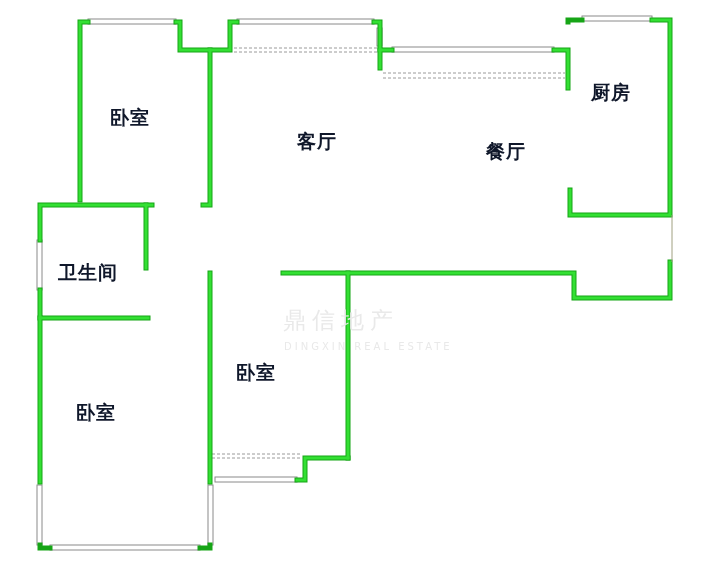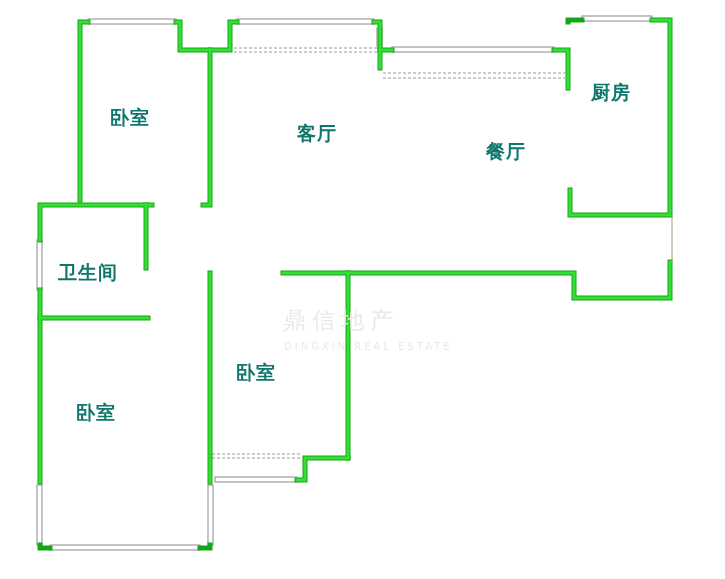--- a/index.html
+++ b/index.html
@@ -1,20 +1,20 @@
 <!DOCTYPE html>
 <html><head>
 <meta charset="utf-8">
 <style>
   html, body { margin:0; padding:0; background:#ffffff; }
   body { width:725px; height:579px; position:relative; overflow:hidden; font-family:"DejaVu Sans", sans-serif; }
   #plan { position:absolute; left:0; top:0; width:725px; height:579px; }
   .room-label {
     position:absolute; font-family:"DejaVu Sans", sans-serif; font-weight:bold;
-    font-size:19px; color:#0f766e; white-space:nowrap; letter-spacing:1px;
+    font-size:19px; color:#0f172a; white-space:nowrap; letter-spacing:1px;
   }
   .watermark {
     position:absolute; color:#e9e9e9; font-family:"DejaVu Sans", sans-serif;
     white-space:nowrap; pointer-events:none;
   }
   .wm-main { left:283px; top:305px; font-size:23px; letter-spacing:6px; }
   .wm-sub { left:284px; top:341px; font-size:10px; letter-spacing:3px;text-align:center; }
 </style>
 </head>
 <body>
@@ -86,18 +86,18 @@
     <line x1="348" y1="273" x2="348" y2="458"></line>
     <polyline points="348,458 305,458 305,480 297,480"></polyline>
   </g>
   <line x1="672" y1="215" x2="672" y2="262" stroke="#a0a080" stroke-width="1"></line>
 </svg>
 
 <div class="watermark wm-main">鼎信地产</div>
 <div class="watermark wm-sub">DINGXIN REAL ESTATE</div>
 
 <div class="room-label" style="left:110px;top:105px">卧室</div>
-<div class="room-label" style="left:297px;top:121px">客厅</div>
+<div class="room-label" style="left:297px;top:129px">客厅</div>
 <div class="room-label" style="left:486px;top:139px">餐厅</div>
 <div class="room-label" style="left:591px;top:80px">厨房</div>
 <div class="room-label" style="left:58px;top:260px">卫生间</div>
 <div class="room-label" style="left:236px;top:360px">卧室</div>
 <div class="room-label" style="left:76px;top:400px">卧室</div>
 
 </body></html>

